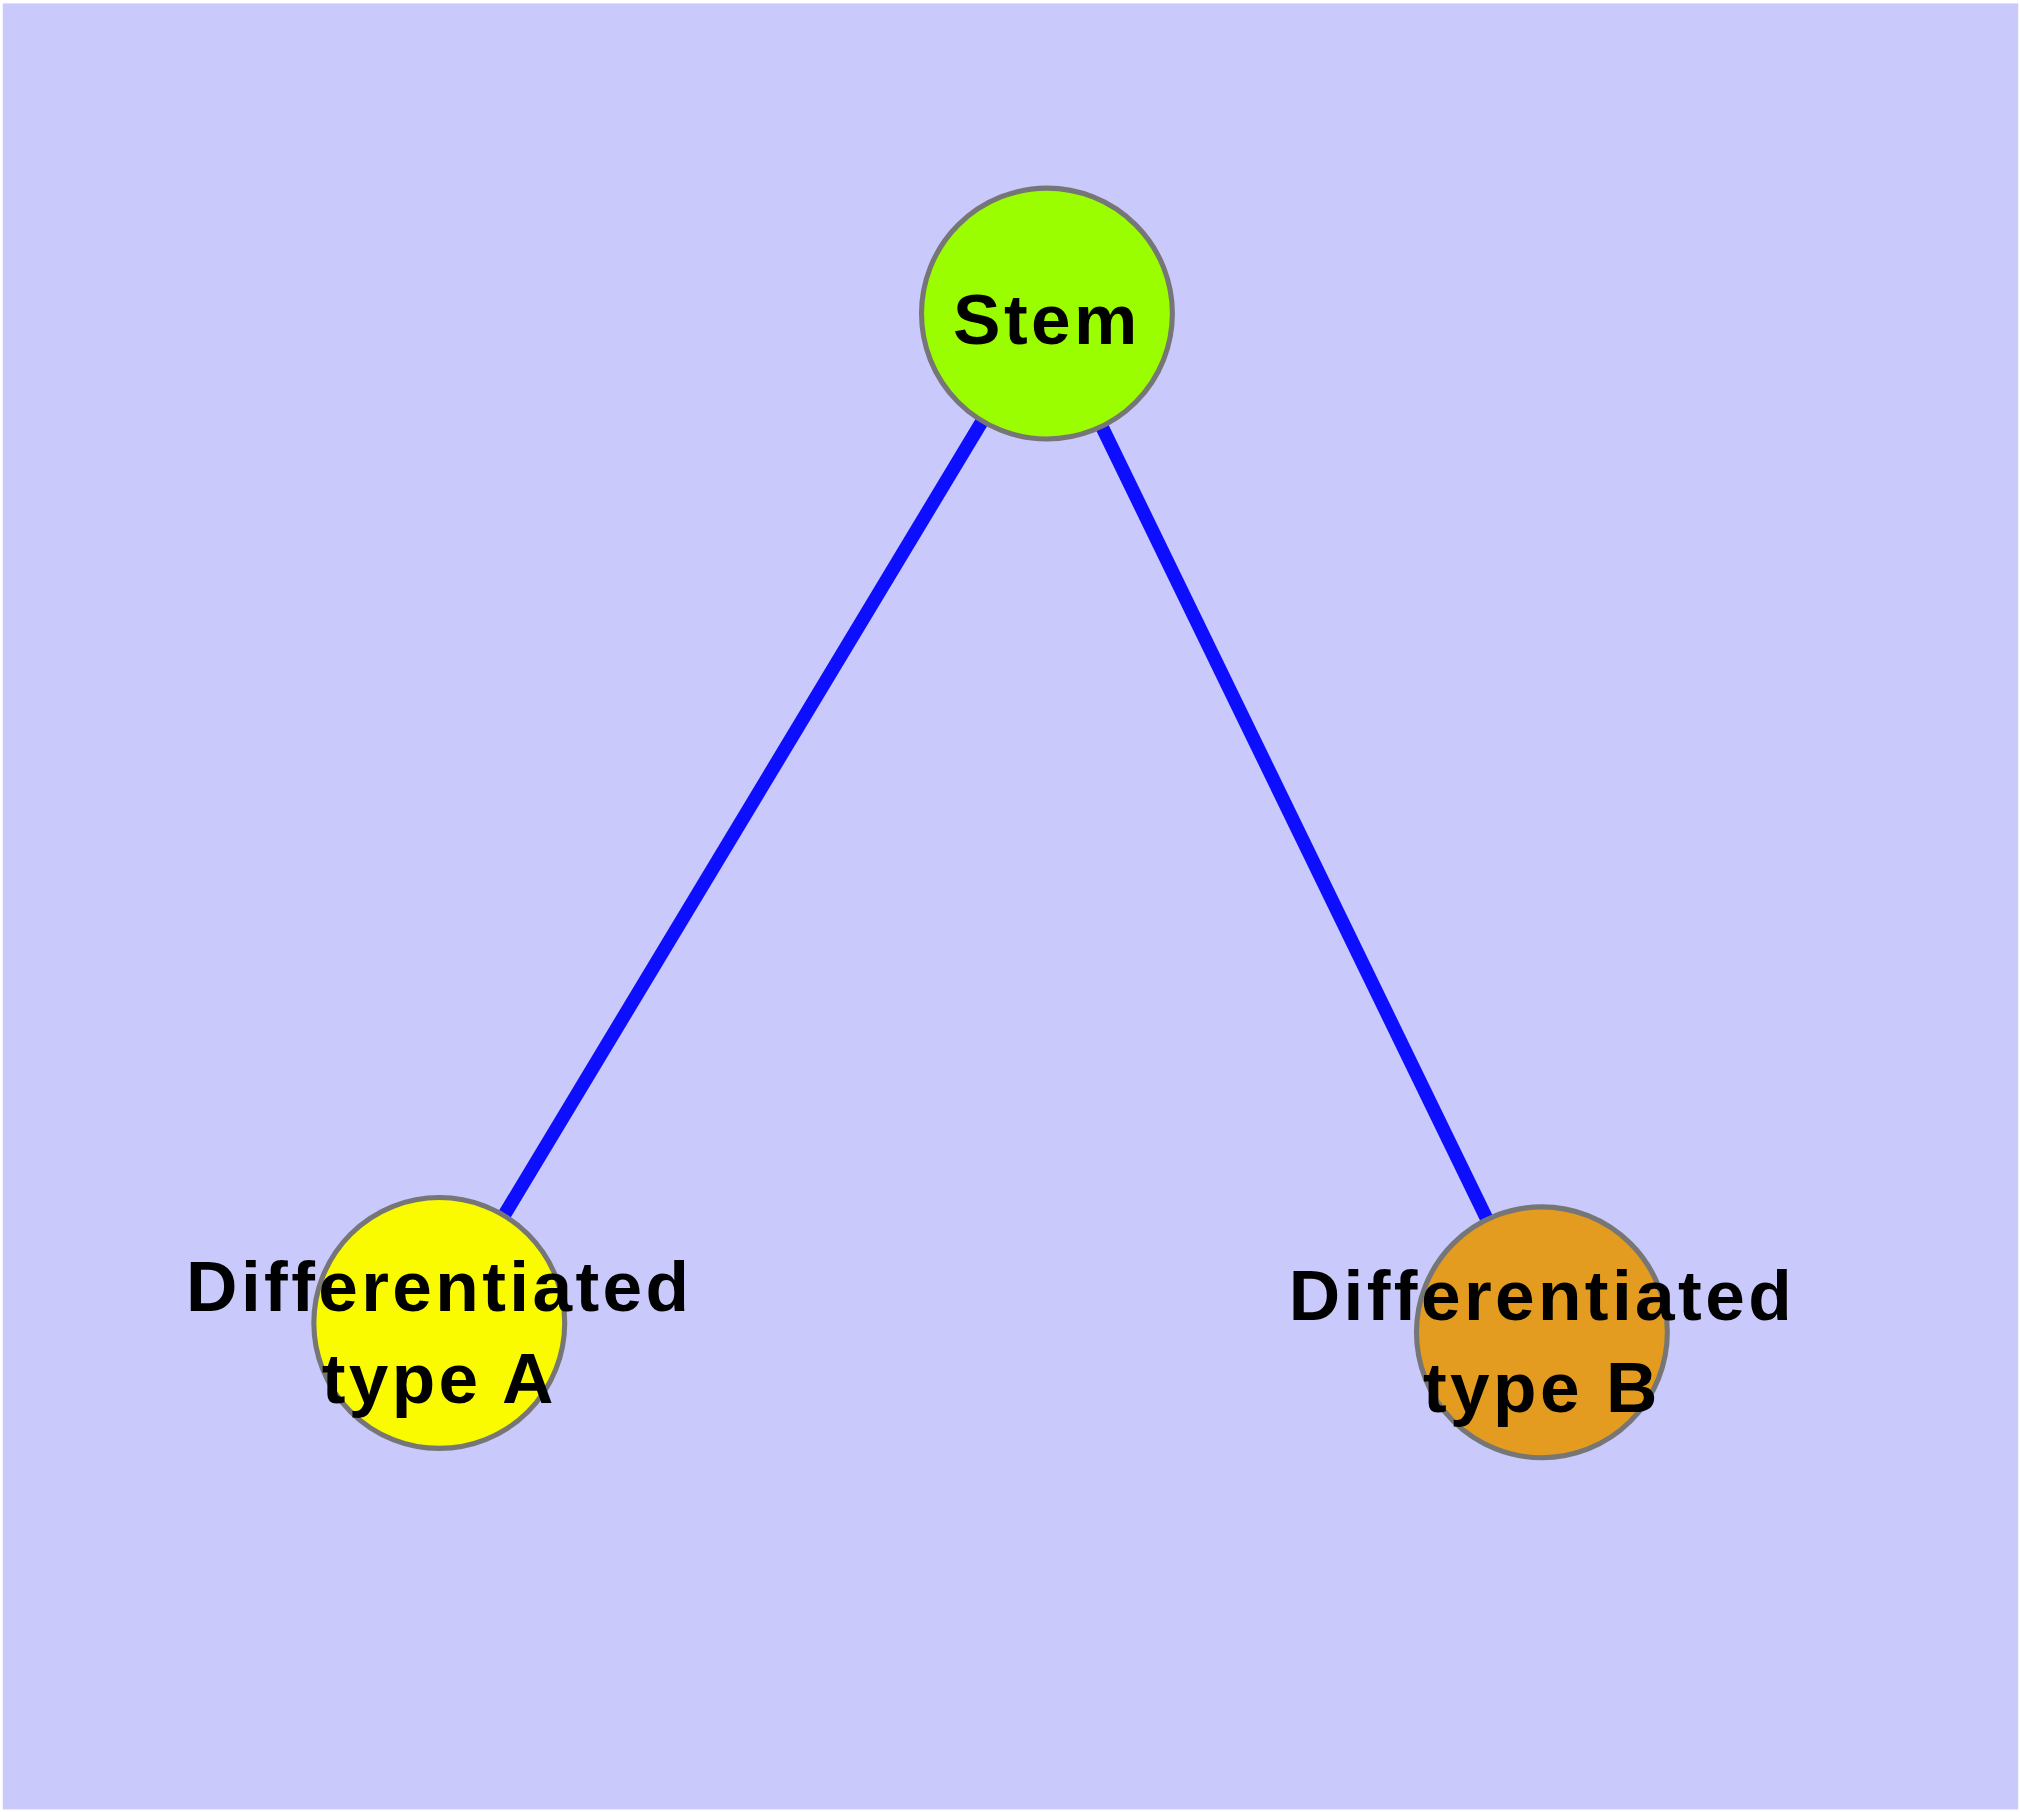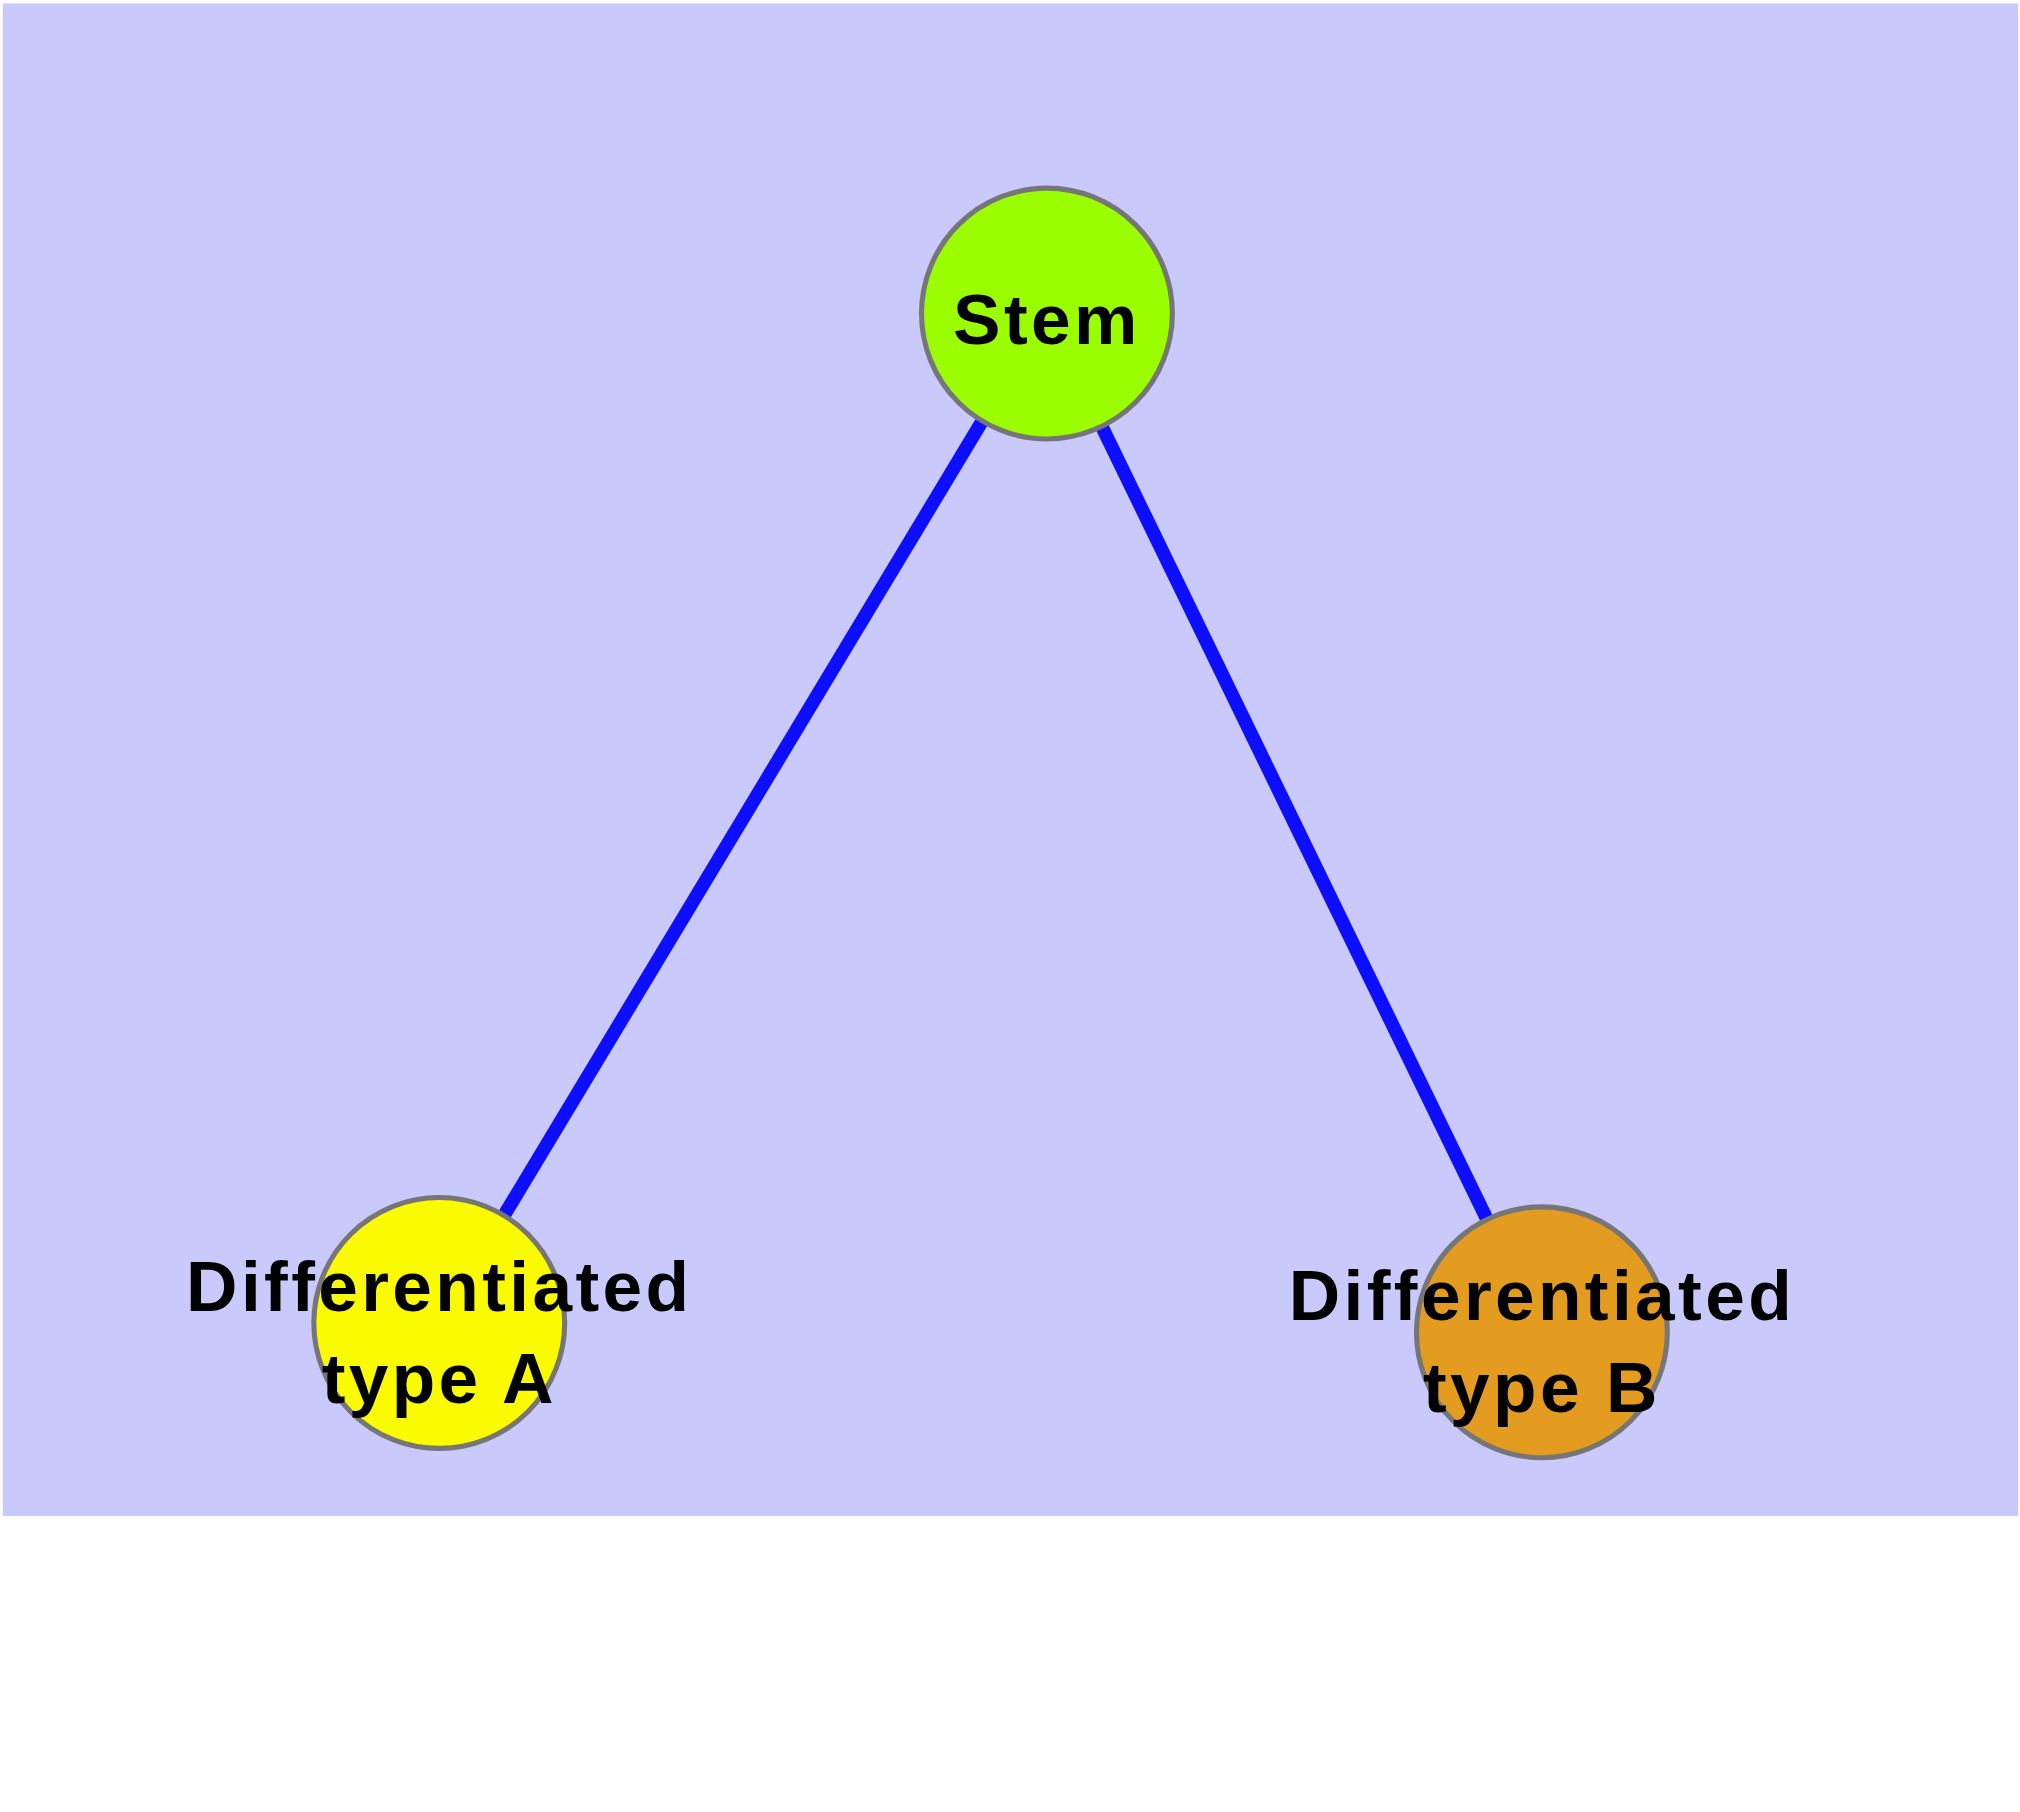--- a/index.html
+++ b/index.html
@@ -2,21 +2,21 @@
 <html style="font-size:13.6px"><head>
 <meta charset="utf-8">
 <style>
   html, body {
     margin: 0;
     padding: 0;
     background: #ffffff;
   }
   .stage {
     width: 2021px;
-    height: 1516px;
+    height: 1812px;
     position: relative;
   }
   svg {
     display: block;
     width: 2021px;
     height: 1812px;
   }
   .node-label {
     font-family: "Liberation Sans", sans-serif;
     font-weight: bold;

